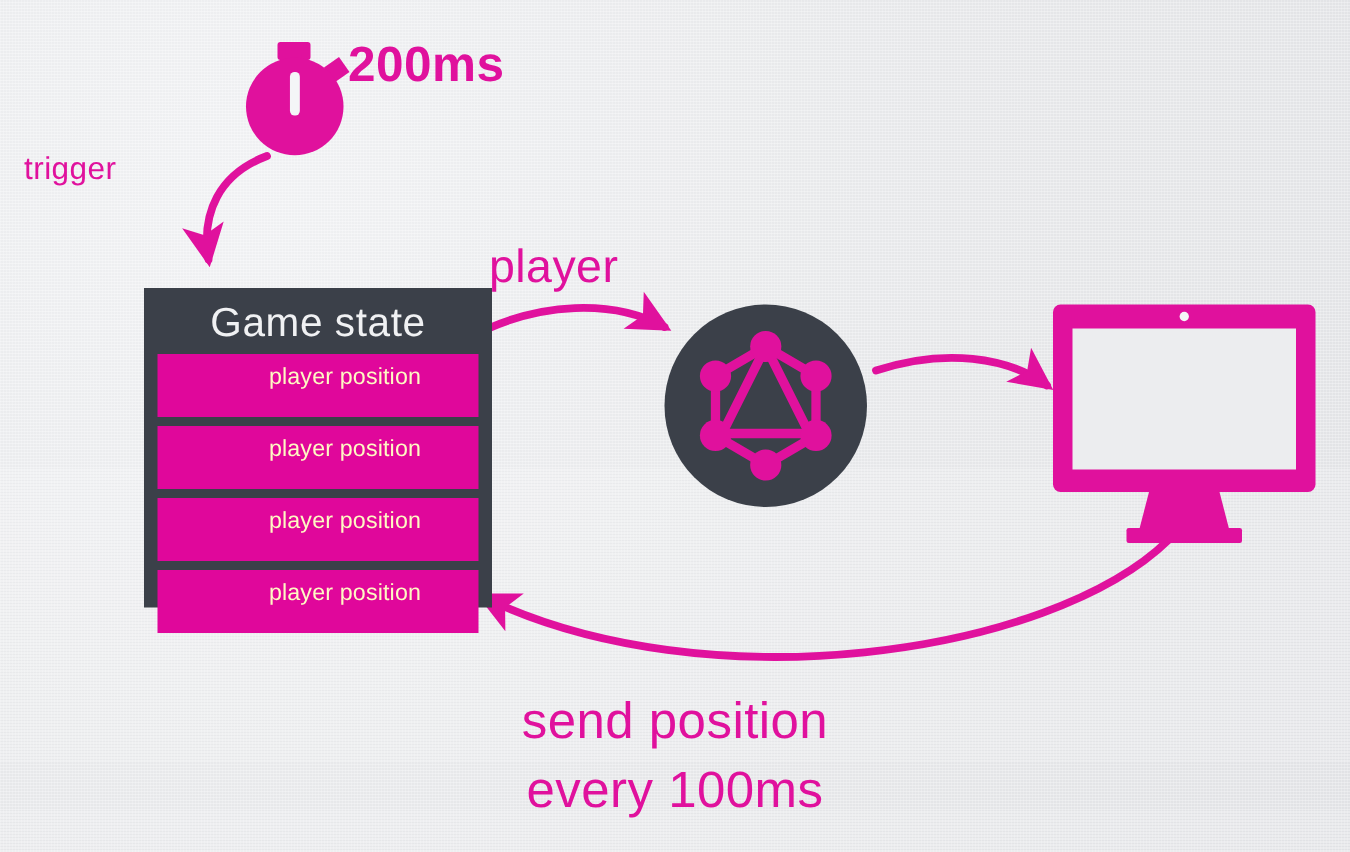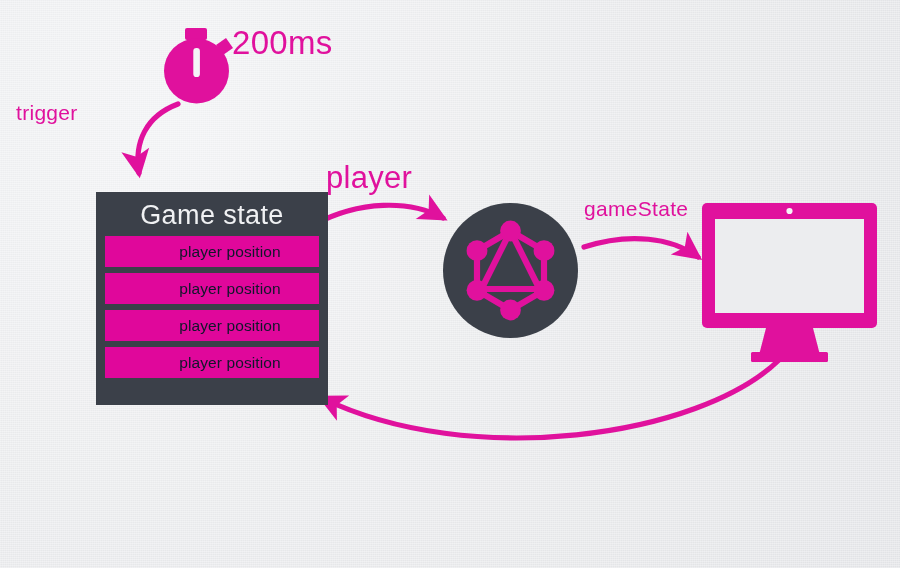--- a/index.html
+++ b/index.html
@@ -51,42 +51,42 @@
     font-weight: 300;
     letter-spacing: .4px;
     text-align: center;
     line-height: 36px;
     height: 36px;
     margin: 0 0 3px 0;
     white-space: nowrap;
   }
   .player-row {
     background: #e0079b;
-    color: #0f172a;
+    color: #fef9c3;
     font-size: 15.5px;
     font-weight: 300;
     text-align: center;
     line-height: 31px;
-    height: 31px;
+    height: 42px;
     margin-bottom: 6px;
     letter-spacing: .1px;
     white-space: nowrap;
     padding-left: 36px;
   }
   .player-row:last-child { margin-bottom: 0; }
 
   
   .label {
     position: absolute;
     color: #e0119d;
     font-weight: 300;
     white-space: nowrap;
     letter-spacing: .3px;
   }
-  #label-200ms   { left: 232px; top: 24px;  font-size: 33px; }
+  #label-200ms   { left: 232px; top: 24px;  font-size: 33px; font-weight: bold; }
   #label-trigger { left: 16px;  top: 101px; font-size: 21px; }
   #label-publish { left: 326px; top: 160px; font-size: 31px; }
   #label-gamestate { left: 584px; top: 197px; font-size: 21px; }
   #label-send {
     left: 0; top: 458px; width: 900px;
     text-align: center;
     font-size: 34px;
     line-height: 46px;
   }
   #label-send .l2 { display: block; }
@@ -178,16 +178,19 @@
     <div class="player-row">player position</div>
     <div class="player-row">player position</div>
   </div>
 
   <div class="label" id="label-200ms">200ms</div>
 
   <div class="label" id="label-trigger">trigger</div>
 
   <div class="label" id="label-publish">player</div>
 
-  <div class="label" id="label-gamestate">gameState</div>
 
+  <div class="label" id="label-send">
+    <span class="l1">send position</span>
+    <span class="l2">every 100ms</span>
+  </div>
 
 </div>
 
 </body></html>

